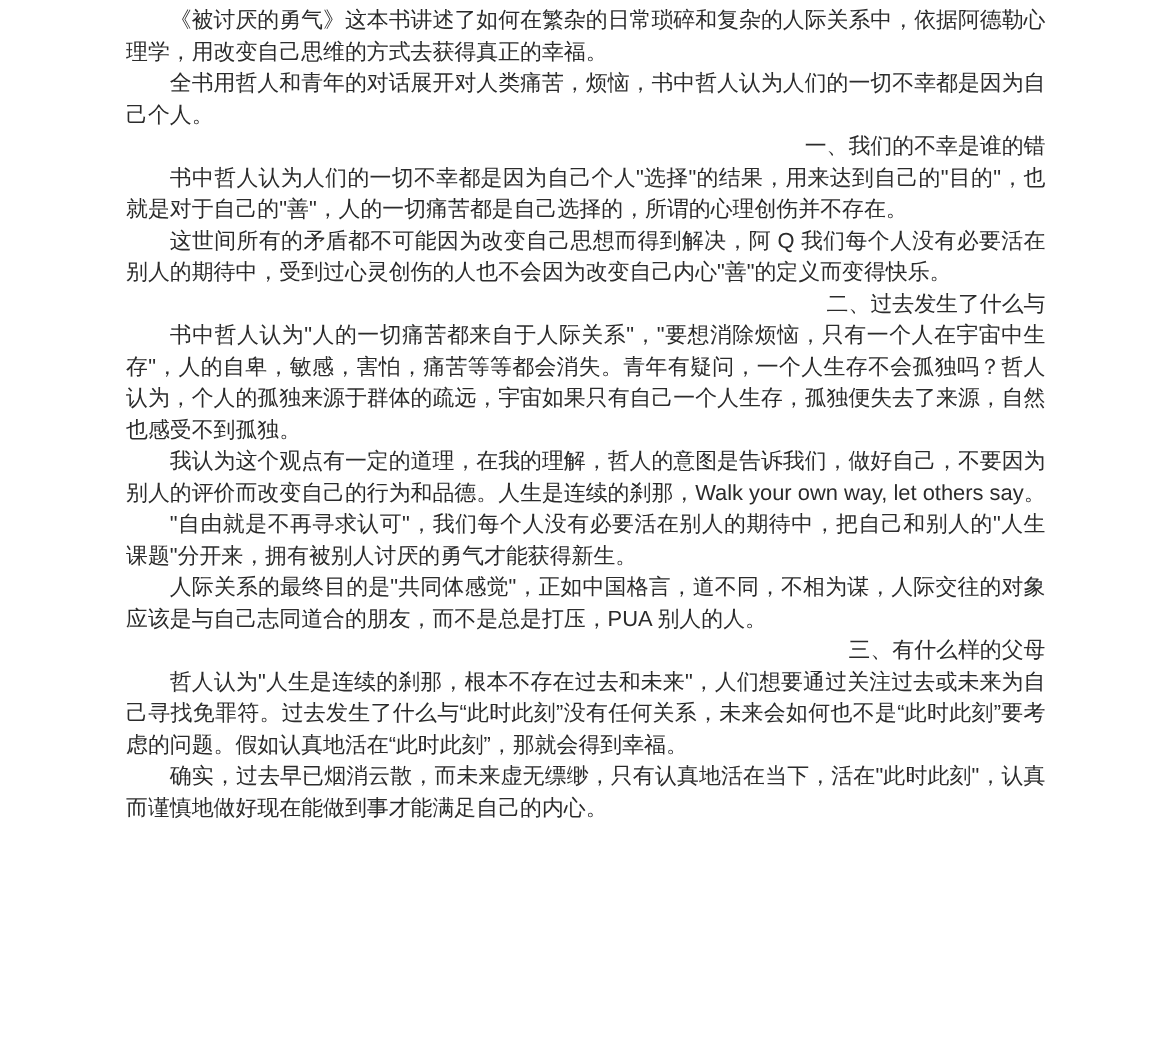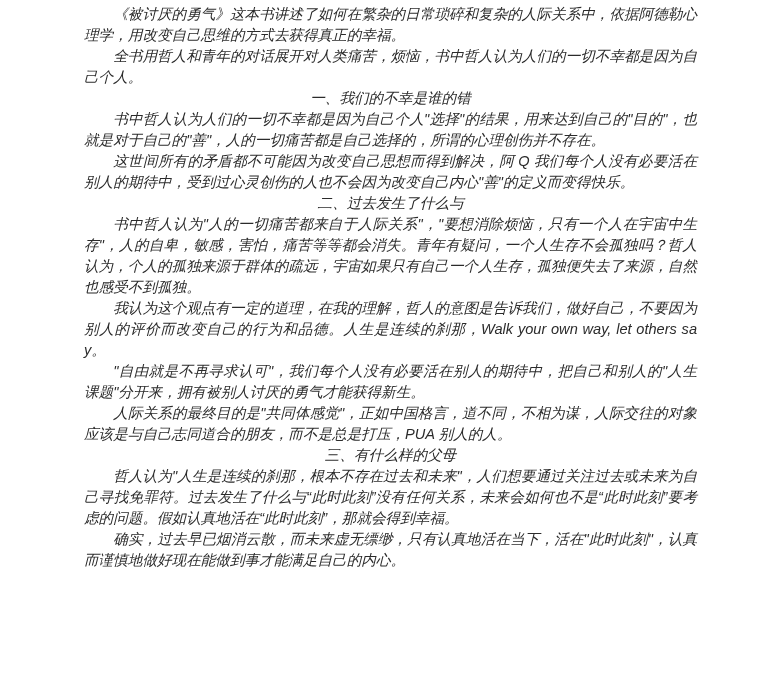--- a/index.html
+++ b/index.html
@@ -18,34 +18,33 @@
     width: 775px;
     height: 700px;
     background: #ffffff;
   }
   .doc-body {
     box-sizing: border-box;
     padding: 4px 78px 0 84px; 
     color: #2b2b2b;
     font-size: 14.6px;
     line-height: 21px;
-    font-style: italic;
   }
   .doc-body p {
     margin: 0;
     padding: 0;
   }
   .para {
     text-align: justify;
     text-justify: inter-ideograph;
     text-indent: 2em;
     word-break: break-all;
   }
   .heading {
-    text-align: center;
+    text-align: right;
     text-indent: 0;
     font-weight: normal;
   }
 </style>
 </head>
 <body>
 
 <main class="doc-page">
   <article class="doc-body">
 

